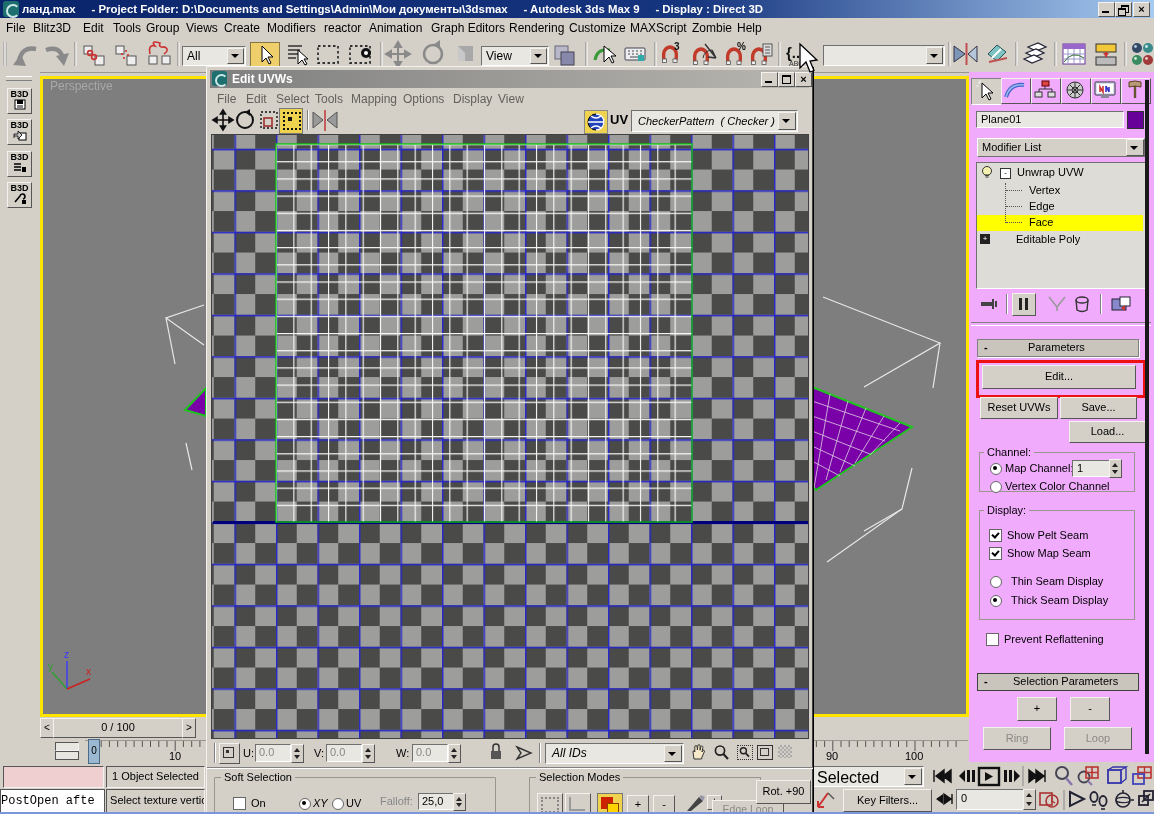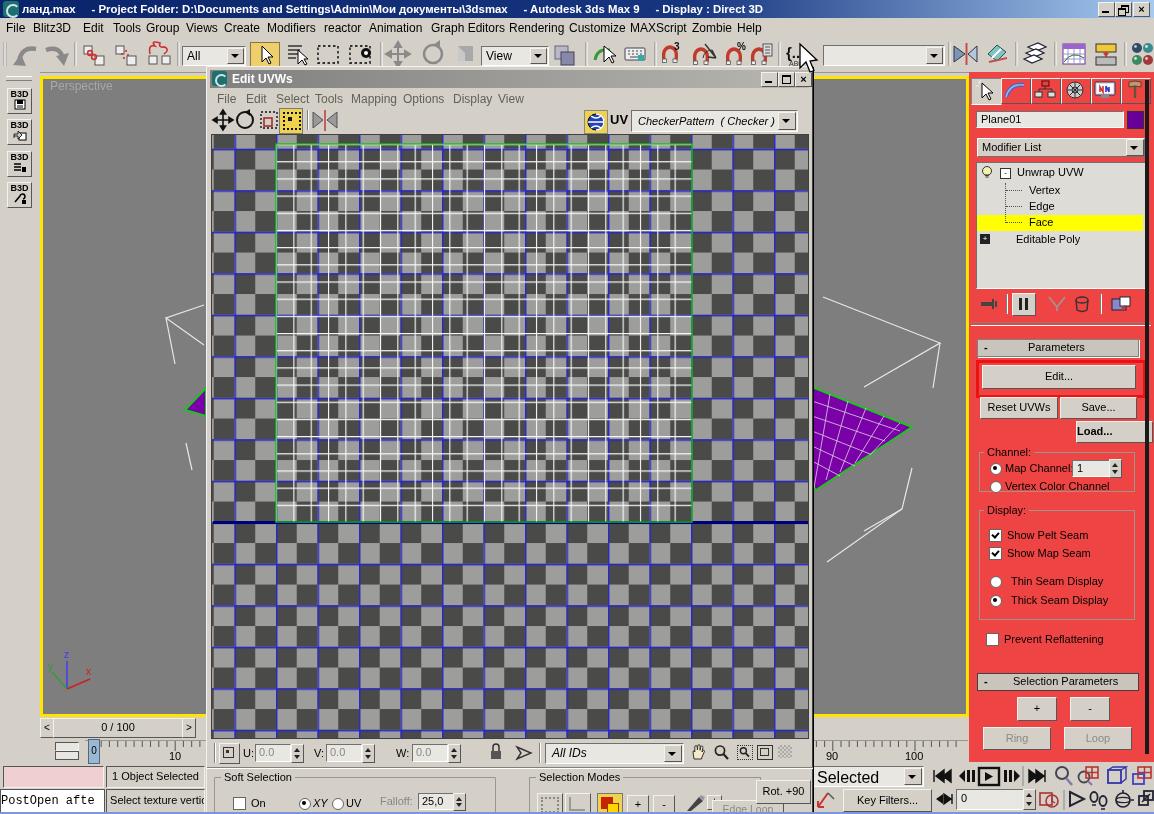--- a/index.html
+++ b/index.html
@@ -316,21 +316,21 @@
   <text x="820" y="19" font-size="11" fill="#000">100</text>
 </svg>
 </div>
 <div class="abs" style="left:88px;top:739px;width:10px;height:23px;background:#9cb8d0;border:1px solid #4a6a8a;font-size:10px;text-align:center;line-height:22px;color:#000;">0</div>
 
 <div class="abs ins" style="left:3px;top:766px;width:99px;height:20px;background:#f0cfd0;"></div>
 <div class="abs" style="left:0px;top:789px;width:103px;height:23px;background:#fff;border:1px solid #555;font:12px 'Liberation Mono',monospace;line-height:22px;">PostOpen afte</div>
 <div class="abs ins" style="left:106px;top:766px;width:97px;height:20px;background:#d4d0c8;font-size:11px;line-height:19px;text-align:center;">1 Object Selected</div>
 <div class="abs ins" style="left:106px;top:789px;width:97px;height:23px;background:#d4d0c8;font-size:11px;line-height:21px;white-space:nowrap;overflow:hidden;">&nbsp;Select texture vertic</div>
 
-<div class="abs" style="left:969px;top:72px;width:185px;height:690px;background:#ef4444;font-size:11px;" id="cmdpanel">
+<div class="abs" style="left:969px;top:72px;width:185px;height:690px;background:#f0abfc;font-size:11px;" id="cmdpanel">
 
   <div class="abs" style="left:2px;top:6px;width:180px;height:26px;">
     <div class="abs" style="left:0px;top:0px;width:29px;height:25px;background:#d4d0c8;border:1px solid #828282;border-bottom-color:#fff;">
       <svg width="27" height="23" viewBox="0 0 27 23">
           <path d="M10 4 L10 19 L14 15 L17 21 L19 20 L16 14 L21 14 Z" fill="#fff" stroke="#000" stroke-width="1"></path>
           <path d="M6 3 l2 2 M4 7 l3 0 M8 1 l0 3" stroke="#eee" stroke-width="1"></path>
         </svg>
     </div>
     <div class="abs out" style="left:30px;top:0px;width:28px;height:24px;">
       <svg width="26" height="22" viewBox="0 0 26 22">
@@ -432,21 +432,21 @@
 
   <div class="abs" style="left:8px;top:267px;width:160px;height:16px;background:#c9c5bd;border:1px solid #808080;box-shadow:1px 1px 0 #fff;">
     <span class="abs" style="left:6px;top:1px;font-weight:bold;font-size:11px;">-</span>
     <span class="abs" style="left:50px;top:1px;font-size:11px;">Parameters</span>
   </div>
   <div class="abs" style="left:7px;top:288px;width:164px;height:32px;border:3px solid #ee1111;">
     <div class="abs btn" style="left:3px;top:2px;width:152px;height:22px;text-align:center;line-height:21px;font-size:11px;">Edit...</div>
   </div>
   <div class="abs btn" style="left:11px;top:325px;width:76px;height:20px;text-align:center;line-height:19px;">Reset UVWs</div>
   <div class="abs btn" style="left:91px;top:325px;width:75px;height:20px;text-align:center;line-height:19px;">Save...</div>
-  <div class="abs btn" style="left:107px;top:349px;width:75px;height:20px;line-height:19px;font-weight:bold;">Load...</div>
+  <div class="abs btn" style="left:100px;top:349px;width:75px;height:20px;text-align:center;line-height:19px;">Load...</div>
 
   <fieldset style="position:absolute;left:10px;top:374px;width:154px;height:44px;border:1px solid #9a968e;margin:0;padding:0;">
     <legend style="font-size:11px;margin-left:4px;padding:0 3px;">Channel:</legend>
   </fieldset>
   <div class="abs" style="left:21px;top:391px;width:10px;height:10px;border:1px solid #666;border-radius:50%;background:#fff;">
       <div style="width:4px;height:4px;border-radius:50%;background:#000;margin:2px;"></div>
     </div>
   <span class="abs" style="left:36px;top:390px;">Map Channel:</span>
   <div class="abs fld" style="left:103px;top:388px;width:36px;height:15px;">
       <span style="position:absolute;left:4px;top:1px;">1</span>

